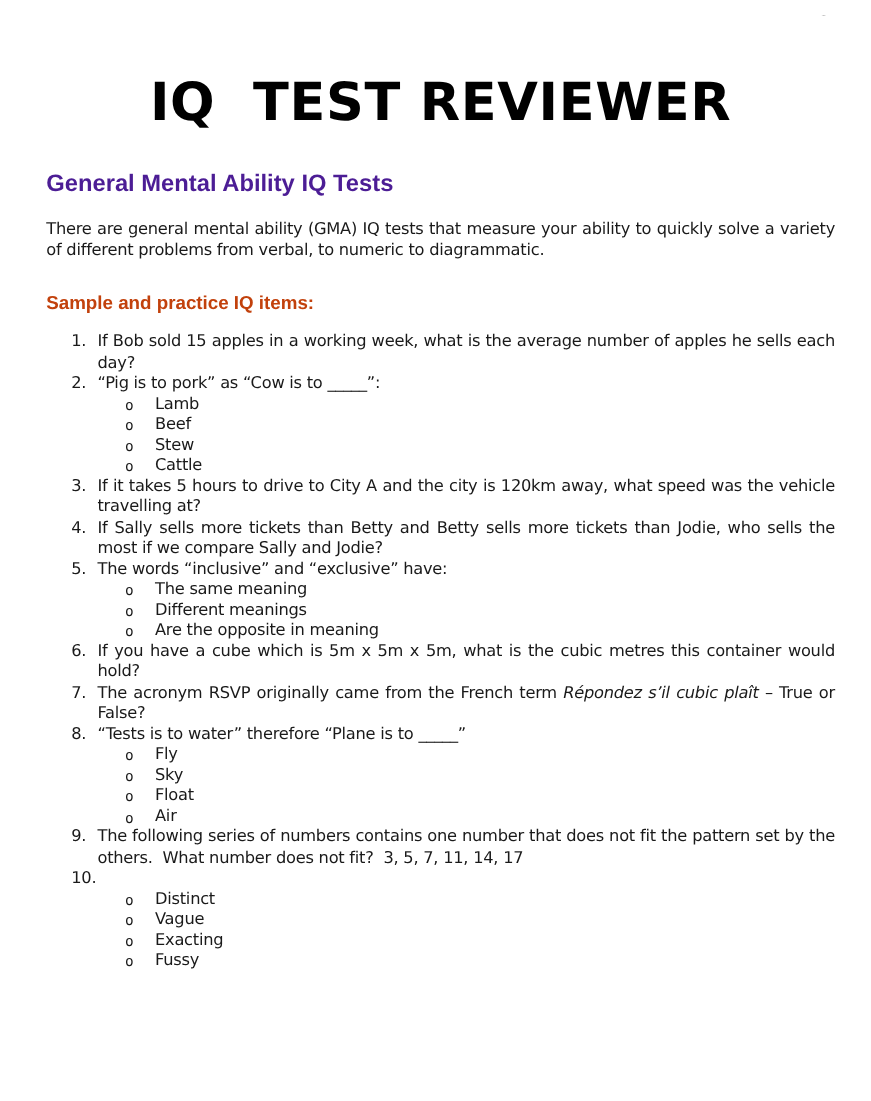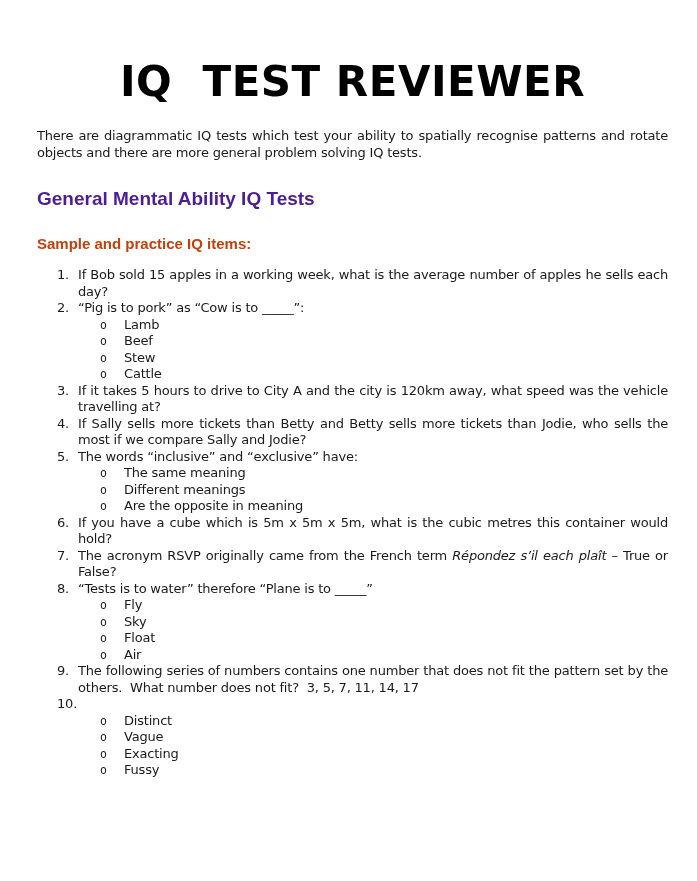--- a/index.html
+++ b/index.html
@@ -73,24 +73,24 @@
 <body>
 
 <div class="page">
 
   <div class="pageno-clip">
     <span>220</span>
   </div>
 
   <h1 class="title">IQ  TEST REVIEWER</h1>
 
-  <p class="body-par p2">There are diagrammatic IQ tests which test your ability to spatially recognise patterns and rotate objects and there are more general problem solving IQ tests.</p>
 
   <h2 class="section">General Mental Ability IQ Tests</h2>
 
+  <p class="body-par p3">There are general mental ability (GMA) IQ tests that measure your ability to quickly solve a variety of different problems from verbal, to numeric to diagrammatic.</p>
 
   <h3 class="subsection">Sample and practice IQ items:</h3>
 
   <div class="qlist">
 
     <div class="q-row">
       <span class="q-num">1.</span>
       <div class="q-text">If Bob sold 15 apples in a working week, what is the average number of apples he sells each day?</div>
     </div>
 
@@ -142,21 +142,21 @@
       <span class="opt-label">Are the opposite in meaning</span>
     </div>
 
     <div class="q-row">
       <span class="q-num">6.</span>
       <div class="q-text">If you have a cube which is 5m x 5m x 5m, what is the cubic metres this container would hold?</div>
     </div>
 
     <div class="q-row">
       <span class="q-num">7.</span>
-      <div class="q-text"><span>The acronym RSVP originally came from the French term </span><i>Répondez s’il each plaît</i><span> – True or False?</span></div>
+      <div class="q-text"><span>The acronym RSVP originally came from the French term </span><i>Répondez s’il cubic plaît</i><span> – True or False?</span></div>
     </div>
 
     <div class="q-row">
       <span class="q-num">8.</span>
       <div class="q-text">“Tests is to water” therefore “Plane is to _____”</div>
     </div>
     <div class="opt-row">
       <span class="opt-marker">o</span>
       <span class="opt-label">Fly</span>
     </div>

